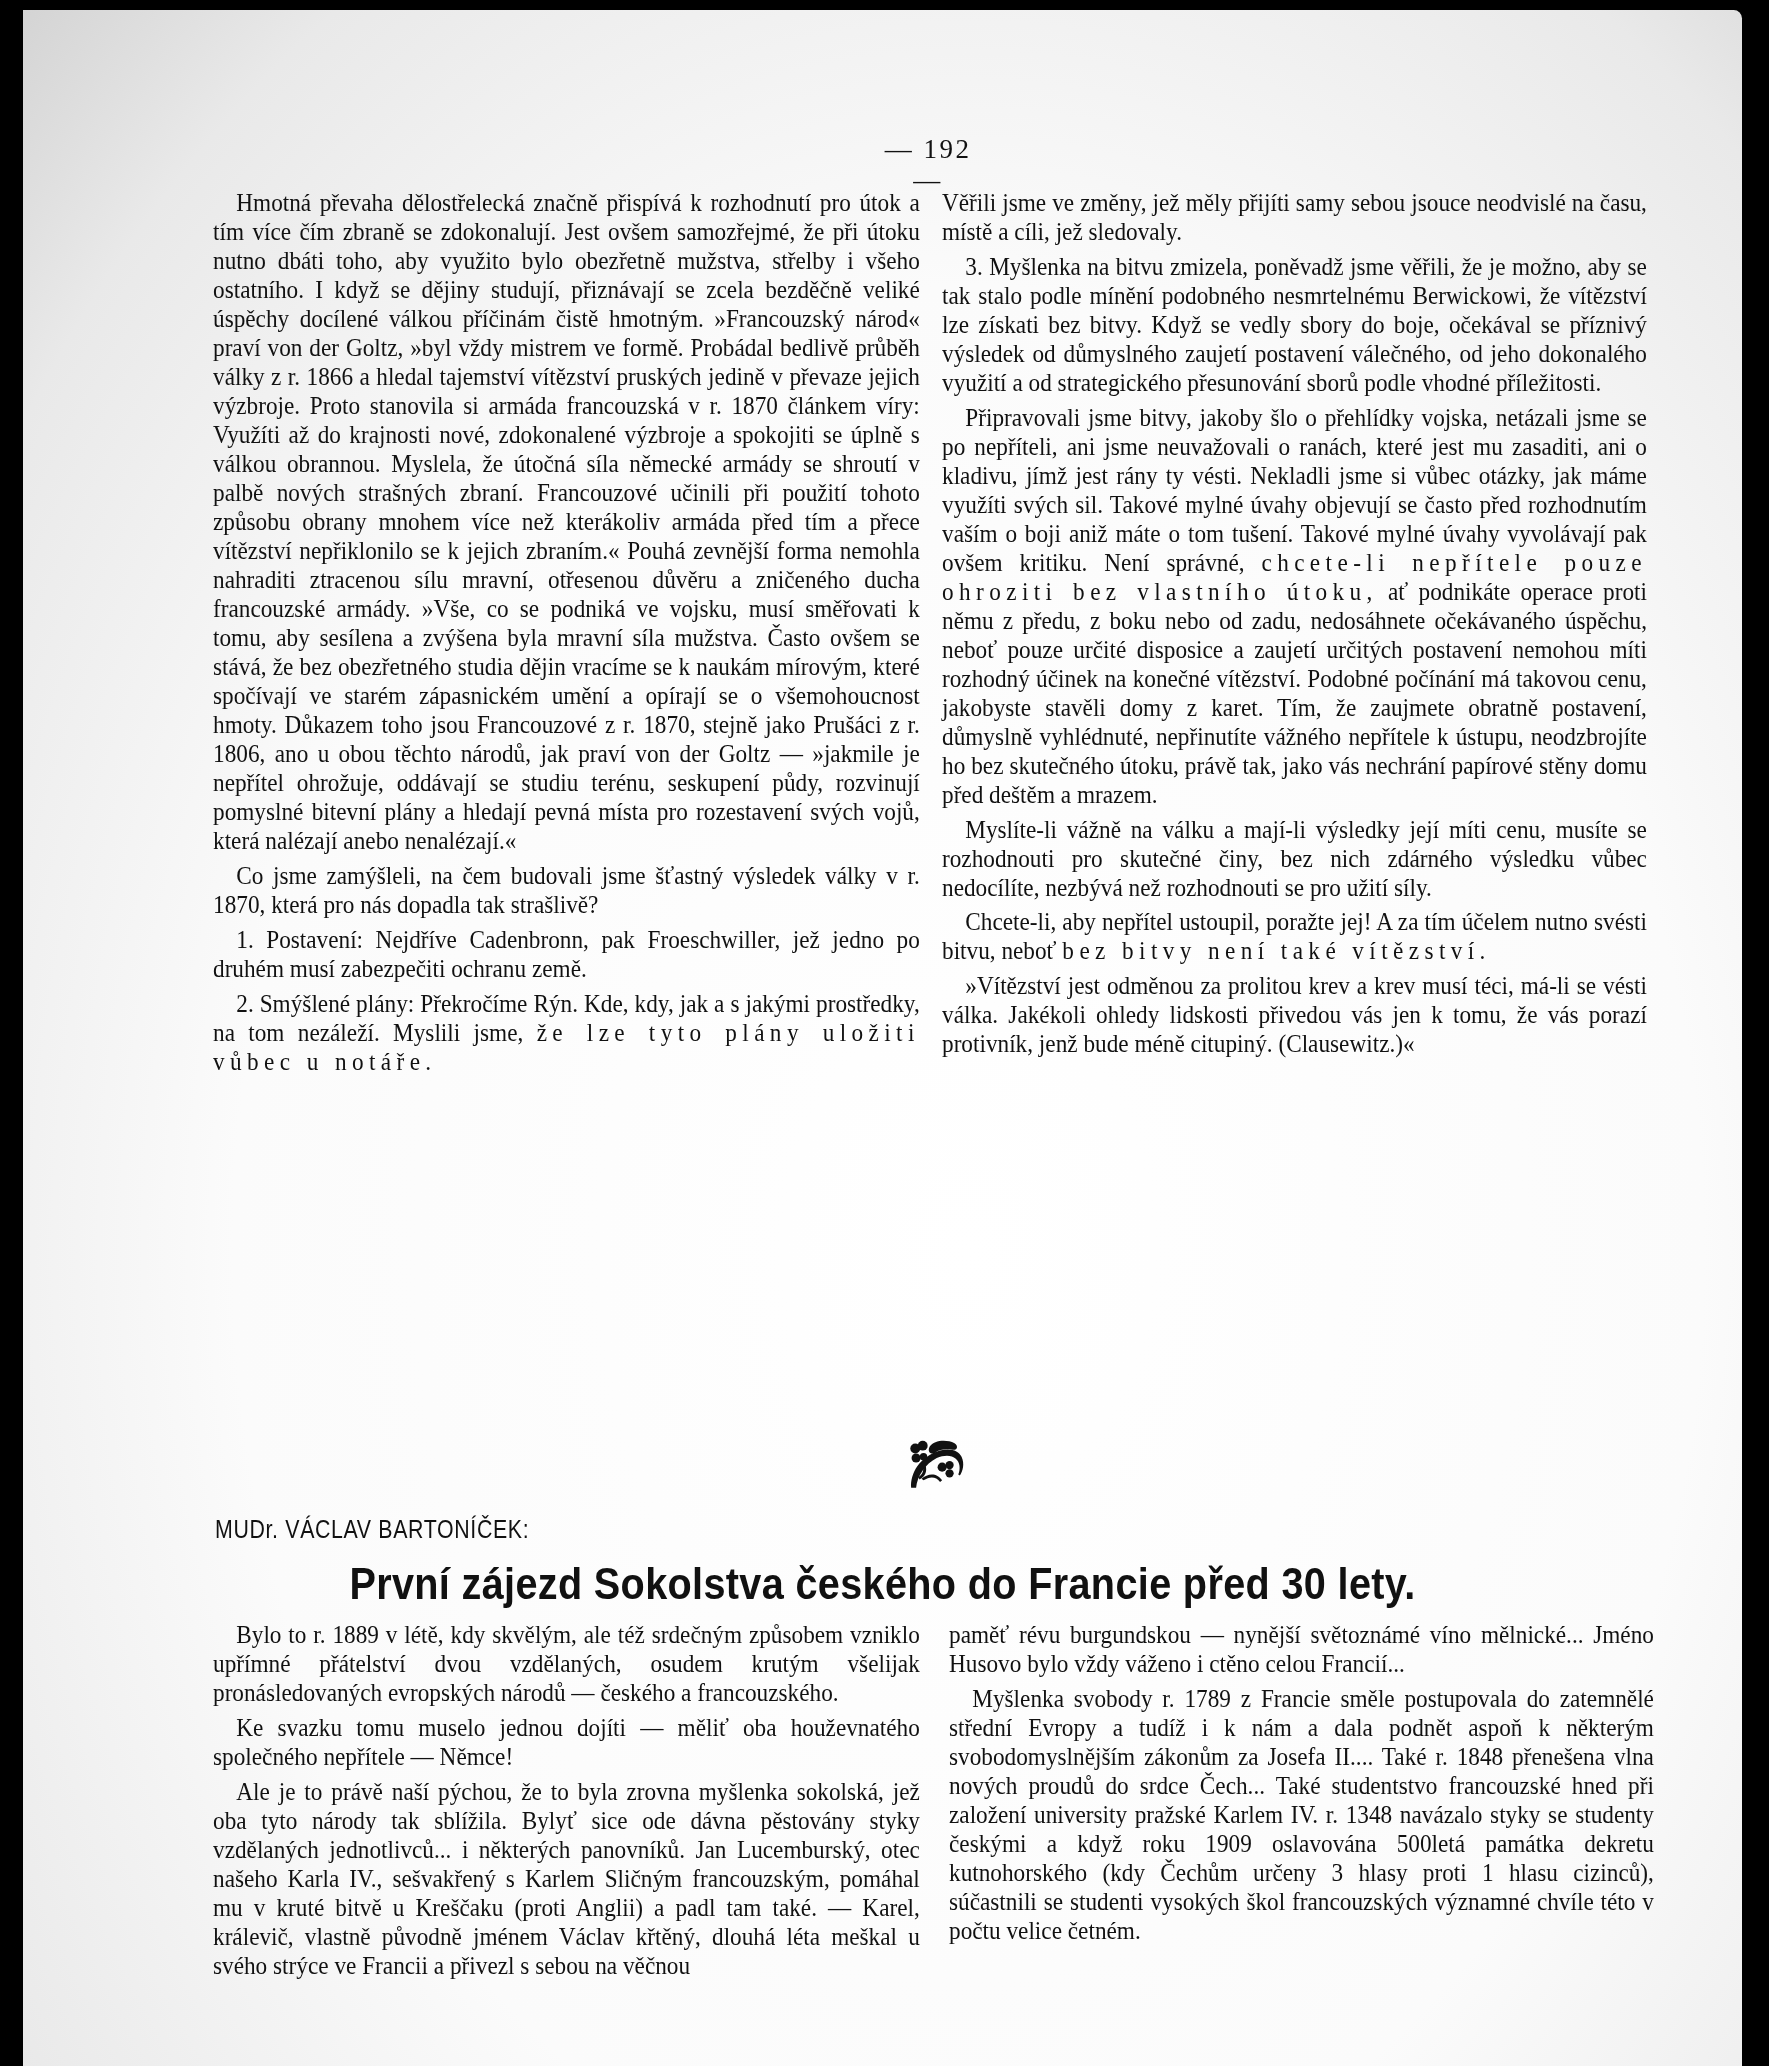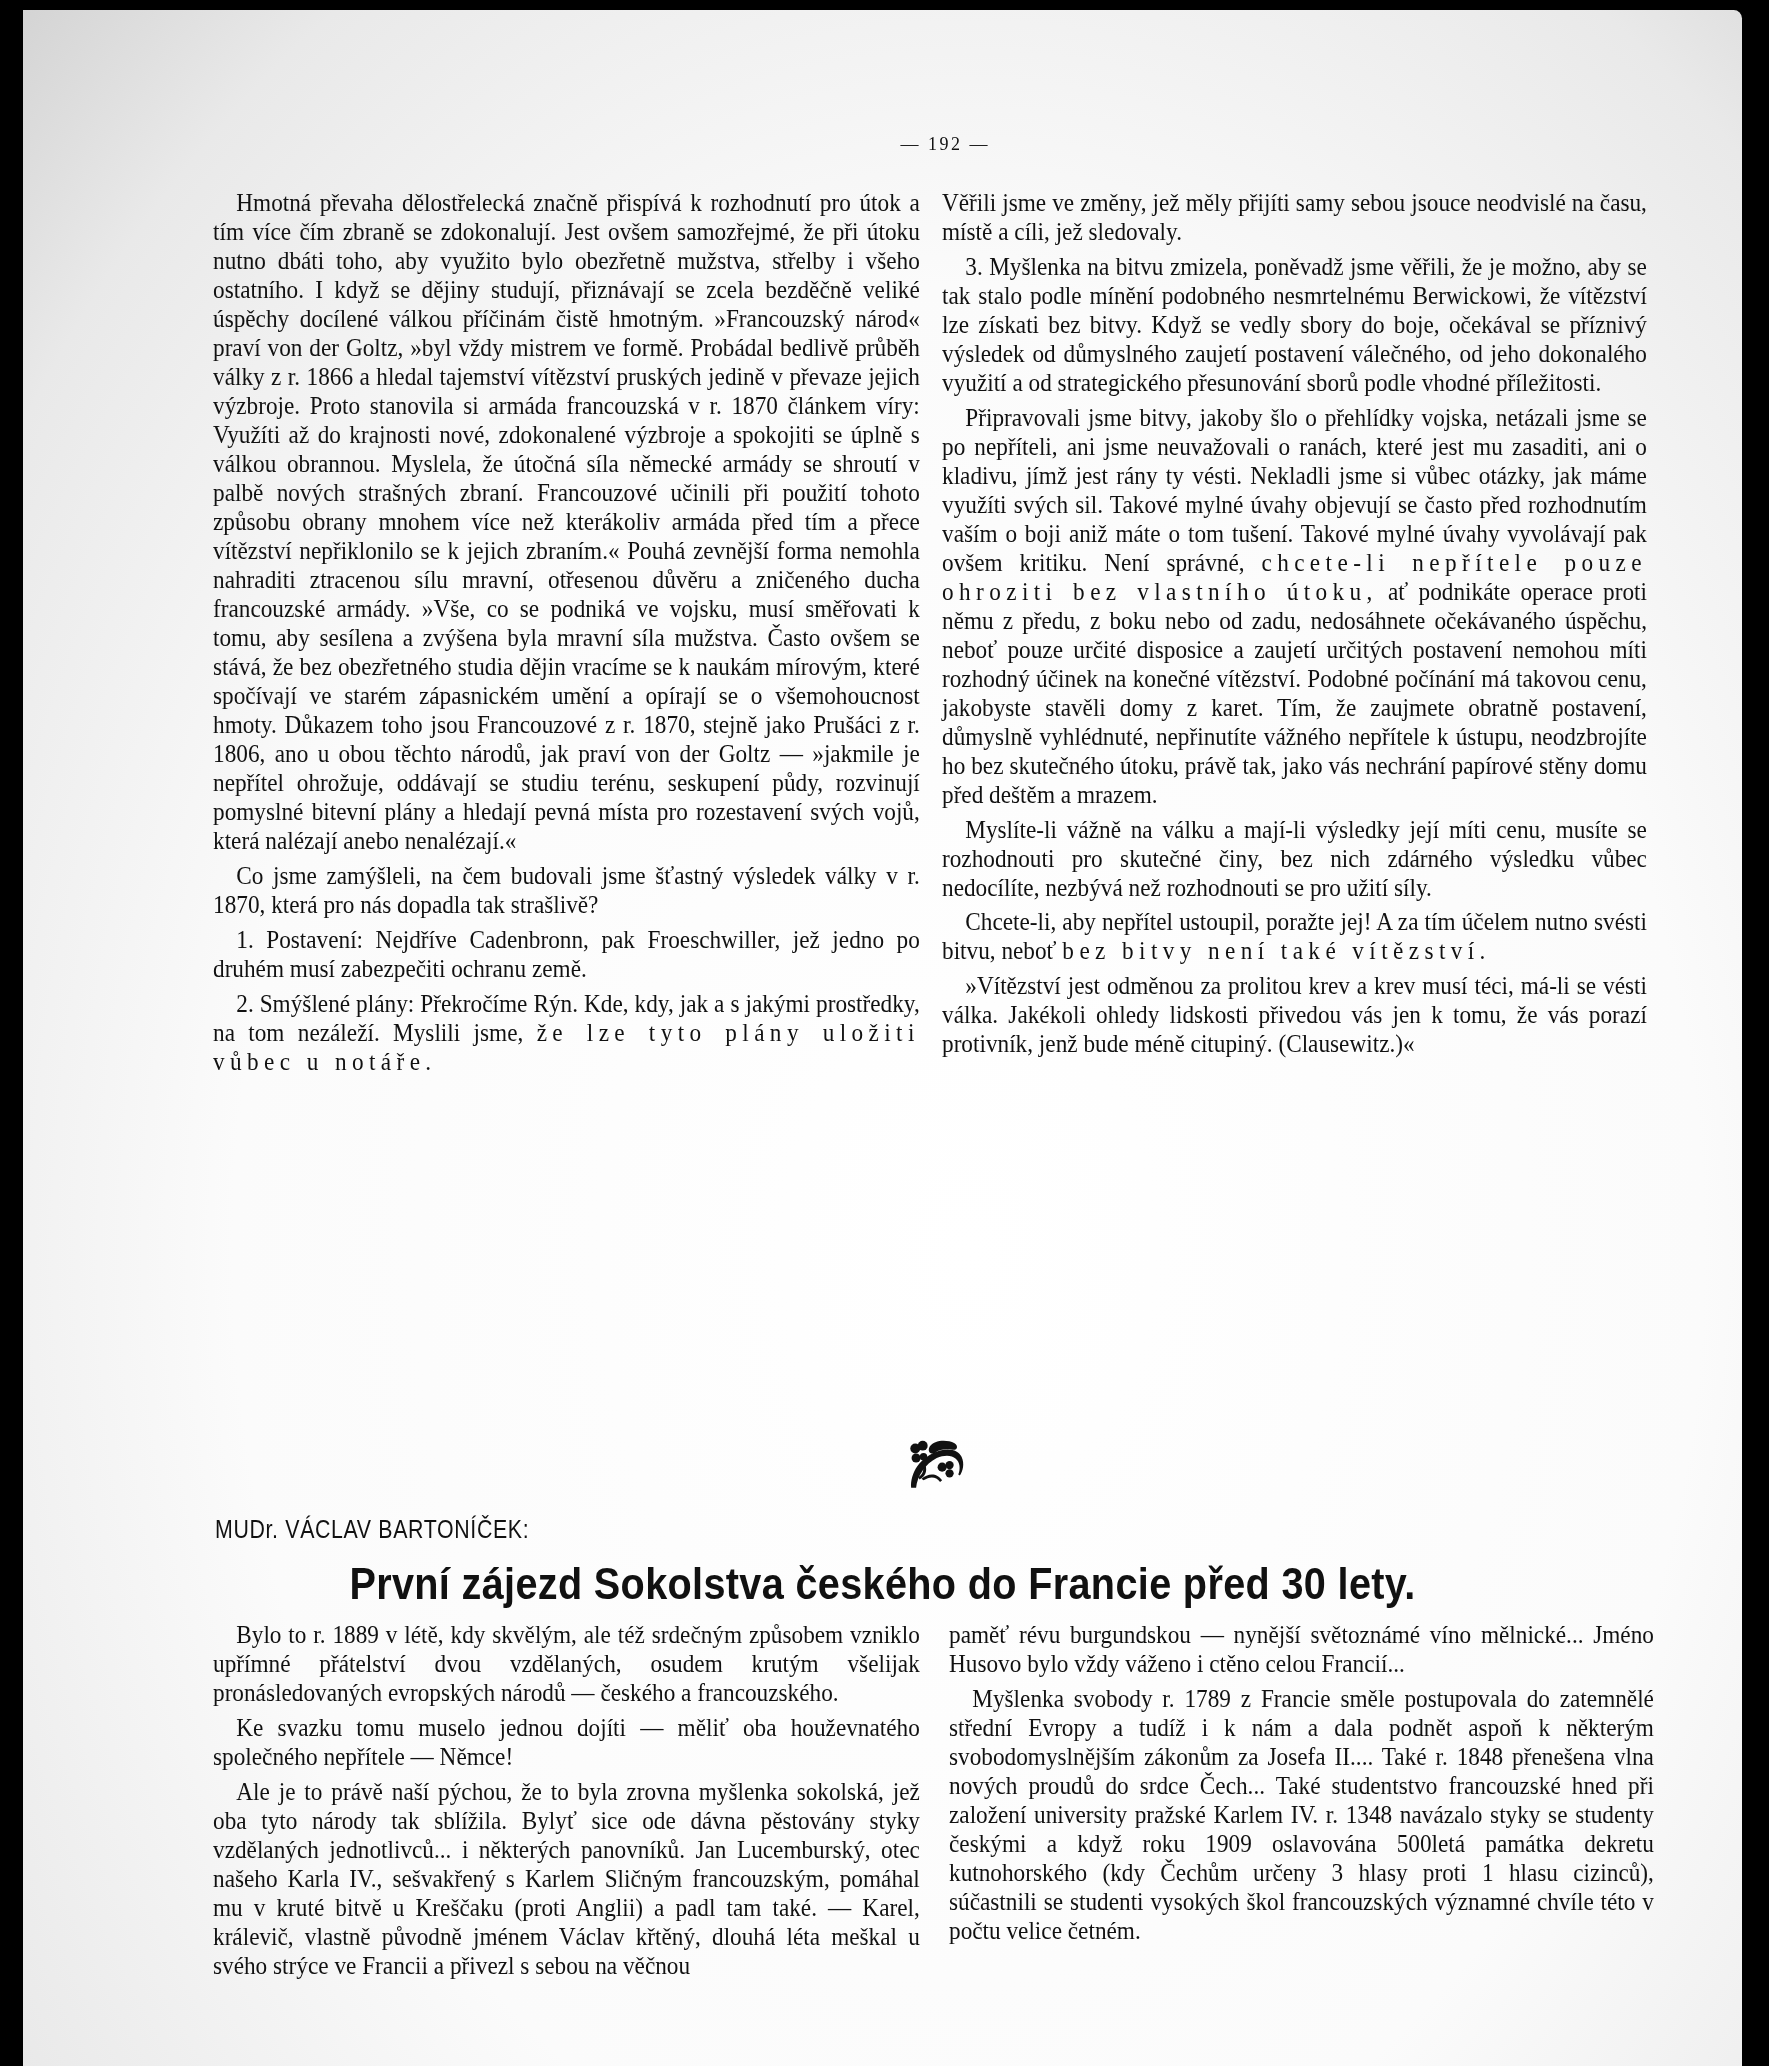--- a/index.html
+++ b/index.html
@@ -7,22 +7,22 @@
     width: 1770px; height: 2274px; background: #000; position: relative; overflow: hidden;
     font-family: "Liberation Serif", "DejaVu Serif", serif;
     color: #111;
   }
   .page {
     position: absolute; left: 23px; top: 10.3px; width: 1719px; height: 2257px;
     background: radial-gradient(ellipse at 55% 55%, #ffffff 0%, #fbfbfb 55%, #e9e9e9 85%, #d4d4d4 100%);
     border-top-right-radius: 8.3px;
   }
   .page-number {
-    position: absolute; left: 843px; top: 124px; width: 124px; text-align: right;
-    font-size: 18px; letter-spacing: 2.5px;
+    position: absolute; left: 843px; top: 124px; width: 124px; text-align: center;
+    font-size: 27px; letter-spacing: 2.5px;
   }
   .col {
     position: absolute; font-size: 25px; line-height: 29px; text-align: justify;
     transform: scaleX(0.93); transform-origin: left top;
   }
   .col p { margin: 0 0 5.8px 0; text-indent: 25px; }
   .col p.noindent { text-indent: 0; }
   .col-a1-left  { left: 190px;  top: 178px;  width: 760px; }
   .col-a1-right { left: 919px; top: 178px;  width: 758px; }
   .col-a2-left  { left: 190px;  top: 1610px; width: 760px; }

